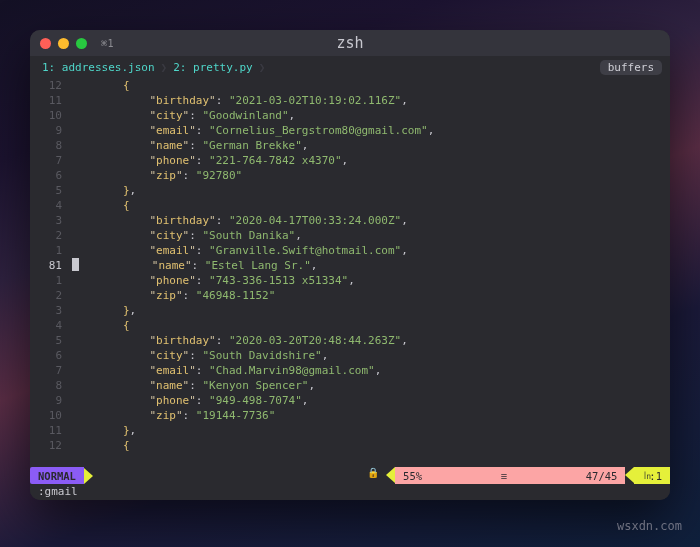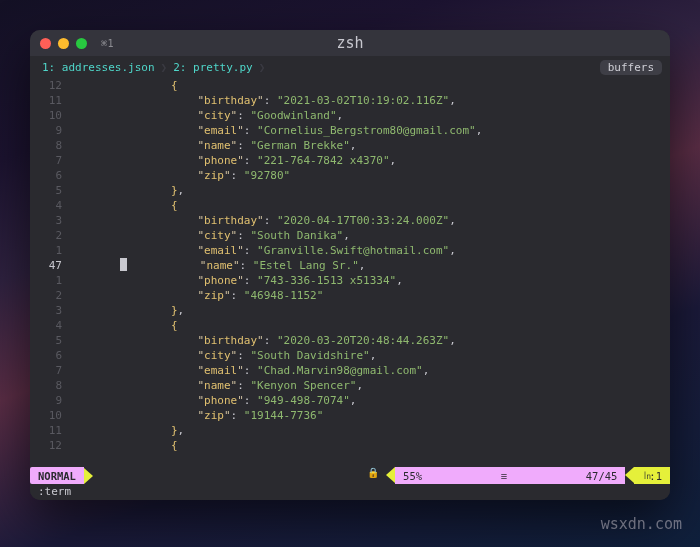--- a/index.html
+++ b/index.html
@@ -85,21 +85,20 @@
     color: #cfcfd6;
     padding: 1px 8px;
     border-radius: 5px;
   }
   .editor {
     flex: 1;
     display: flex;
     background: #2a2a2f;
     overflow: hidden;
     padding-top: 2px;
-    gap: 48px;
   }
   .gutter {
     width: 34px;
     text-align: right;
     color: #595960;
     padding-right: 6px;
   }
   .code {
     flex: 1;
     white-space: pre;
@@ -123,21 +122,21 @@
     font-size: 10.5px;
   }
   .segment {
     height: 100%;
     display: flex;
     align-items: center;
     padding: 0 8px;
     position: relative;
   }
   .mode {
-    background: #f0abfc;
+    background: #8b5cf6;
     color: #2a2a2f;
     font-weight: bold;
     border-radius: 2px 0 0 2px;
   }
   .arrow-right {
     width: 0; height: 0;
     border-top: 8.5px solid transparent;
     border-bottom: 8.5px solid transparent;
     border-left: 9px solid #e5f03a;
   }
@@ -150,21 +149,21 @@
     display: flex;
     align-items: stretch;
     height: 100%;
   }
   .arrow-left {
     width: 0; height: 0;
     border-top: 8.5px solid transparent;
     border-bottom: 8.5px solid transparent;
   }
   .pct-pre { border-right: 9px solid #e5f03a; }
-  .pct { background: #f0abfc; color: #2a2a2f; gap: 36px; }
+  .pct { background: #fca5a5; color: #2a2a2f; gap: 36px; }
   .col-pre { border-right: 9px solid #e5f03a; }
   .colseg { background: #e5f03a; color: #2a2a2f; }
   .lock-icon {
     color: #1fb3a6;
     margin-right: 6px;
     font-size: 10px;
   }
   .cmdline {
     height: 16px;
     background: #2a2a2f;
@@ -179,21 +178,21 @@
     background: #c8c8cf;
     vertical-align: -2px;
     margin-left: 2px;
   }
   .glyph { display:inline-block; width:7px; text-align:center; }
   .watermark {
     position: absolute;
     right: 18px;
     bottom: 14px;
     color: #bbb6bf;
-    font-size: 15px;
+    font-size: 12px;
     opacity: 0.55;
   }
 </style>
 </head>
 <body>
 
 <div class="desktop">
   <div class="window">
 
     <div class="titlebar">
@@ -221,21 +220,21 @@
           <div class="line">10</div>
           <div class="line">9</div>
           <div class="line">8</div>
           <div class="line">7</div>
           <div class="line">6</div>
           <div class="line">5</div>
           <div class="line">4</div>
           <div class="line">3</div>
           <div class="line">2</div>
           <div class="line">1</div>
-          <div class="line cur">47</div>
+          <div class="line cur">81</div>
           <div class="line">1</div>
           <div class="line">2</div>
           <div class="line">3</div>
           <div class="line">4</div>
           <div class="line">5</div>
           <div class="line">6</div>
           <div class="line">7</div>
           <div class="line">8</div>
           <div class="line">9</div>
           <div class="line">10</div>
@@ -255,17 +254,17 @@
           <span>55%</span>&nbsp;<span class="glyph">≡</span>&nbsp;<span>47/45</span>
         </div>
         <div class="arrow-left col-pre"></div>
         <div class="segment colseg">
           <span class="glyph">㏑</span>
             <span>:1</span>
         </div>
       </div>
     </div>
 
-    <div class="cmdline"><span>:term</span></div>
+    <div class="cmdline"><span>:gmail</span></div>
 
   </div>
   <div class="watermark">wsxdn.com</div>
 </div>
 
 </body></html>

